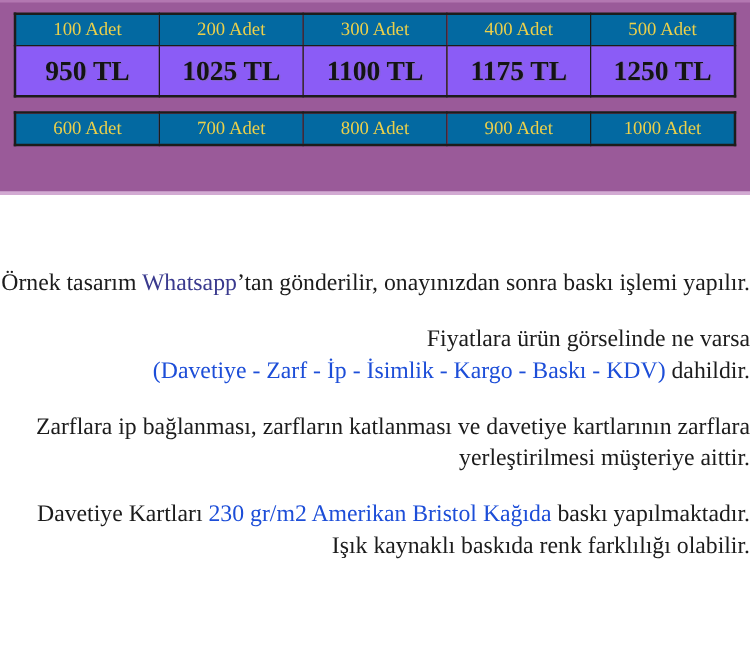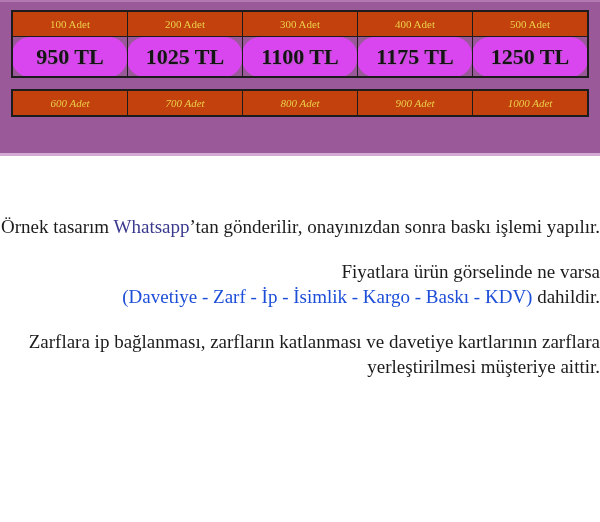--- a/index.html
+++ b/index.html
@@ -30,45 +30,43 @@
     padding: 8px 11px 0 11px;
   }
   table.price-table {
     width: 100%;
     border-collapse: collapse;
     border: 2px solid #1c1c1c;
     table-layout: fixed;
   }
   table.price-table + table.price-table {
     margin-top: 11px;
-    font-style: italic;
   }
   .price-table td {
     border: 1px solid #1c1c1c;
     text-align: center;
     vertical-align: middle;
     width: 20%;
     overflow: hidden;
   }
   .qty-row td {
     height: 22px;
-    background: #c2410c;
+    background: #0369a1;
     color: #ecd04a;
-    font-size: 11px;
+    font-size: 15px;
     line-height: 22px;
   }
   .price-row td {
     height: 37px;
-    background: #d946ef;
+    background: #8b5cf6;
     color: #141414;
     font-size: 22px;
     font-weight: bold;
     line-height: 37px;
     text-shadow: 1px 1px 0 rgba(120,120,120,0.35);
-    border-radius: 18px;
   }
 
   
   .notes {
     box-sizing: border-box;
     padding-top: 58px;
     text-align: right;
     color: #1c1c1c;
     font-size: 19px;
     line-height: 25px;
@@ -136,16 +134,20 @@
       <span class="line">Fiyatlara ürün görselinde ne varsa</span><br>
       <span class="line"><span class="red">(Davetiye - Zarf - İp - İsimlik - Kargo - Baskı - KDV)</span><span> dahildir.</span></span>
     </p>
 
     <p>
       <span class="line">Zarflara ip bağlanması, zarfların katlanması ve davetiye kartlarının zarflara</span><br>
       <span class="line">yerleştirilmesi müşteriye aittir.</span>
     </p>
 
 
+    <p>
+      <span class="line"><span>Davetiye Kartları </span><span class="red">230 gr/m2 Amerikan Bristol Kağıda</span><span> baskı yapılmaktadır.</span></span><br>
+      <span class="line">Işık kaynaklı baskıda renk farklılığı olabilir.</span>
+    </p>
 
   </div>
 
 </div>
 
 </body></html>

